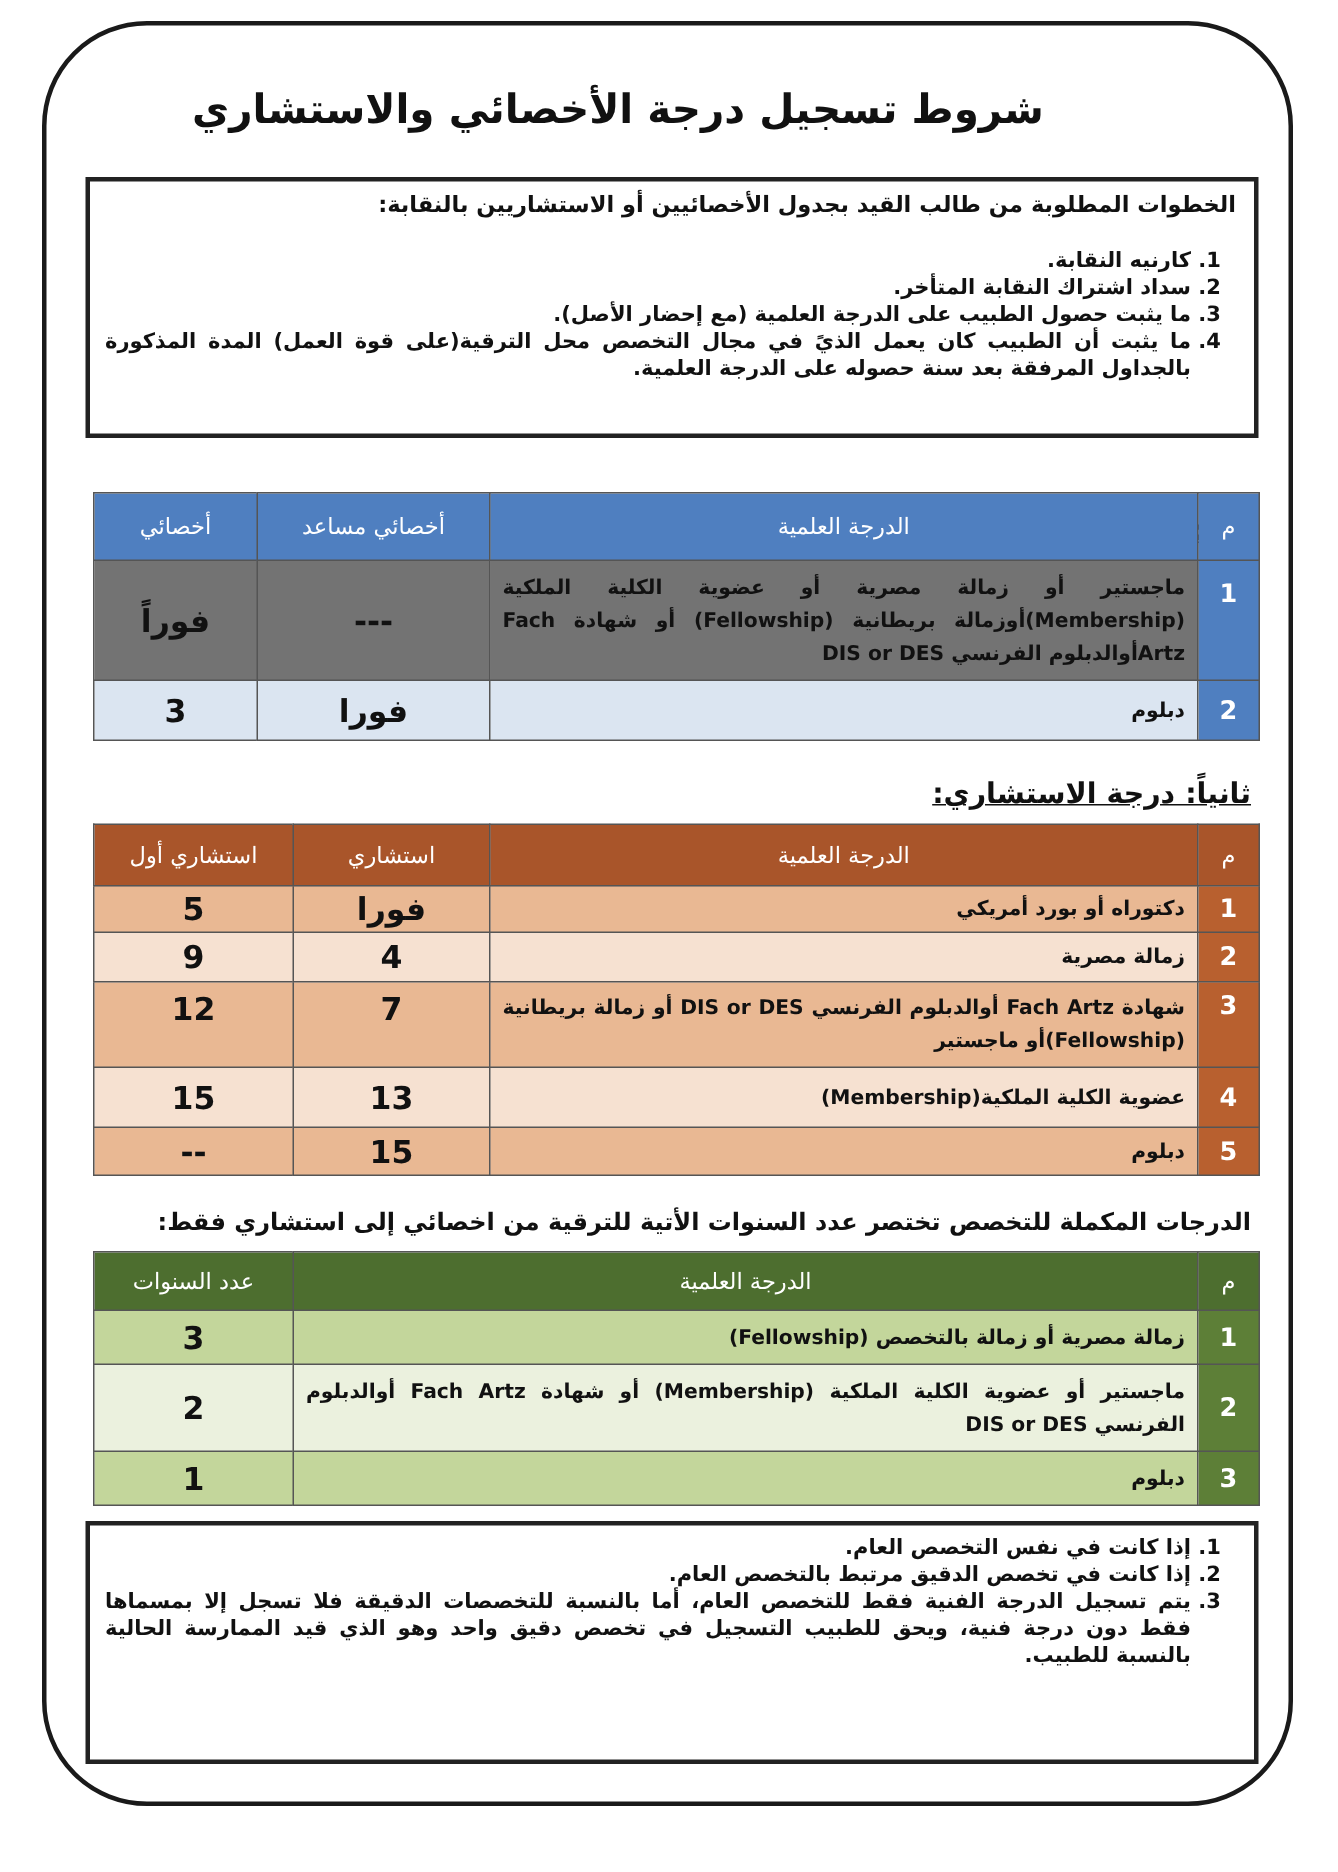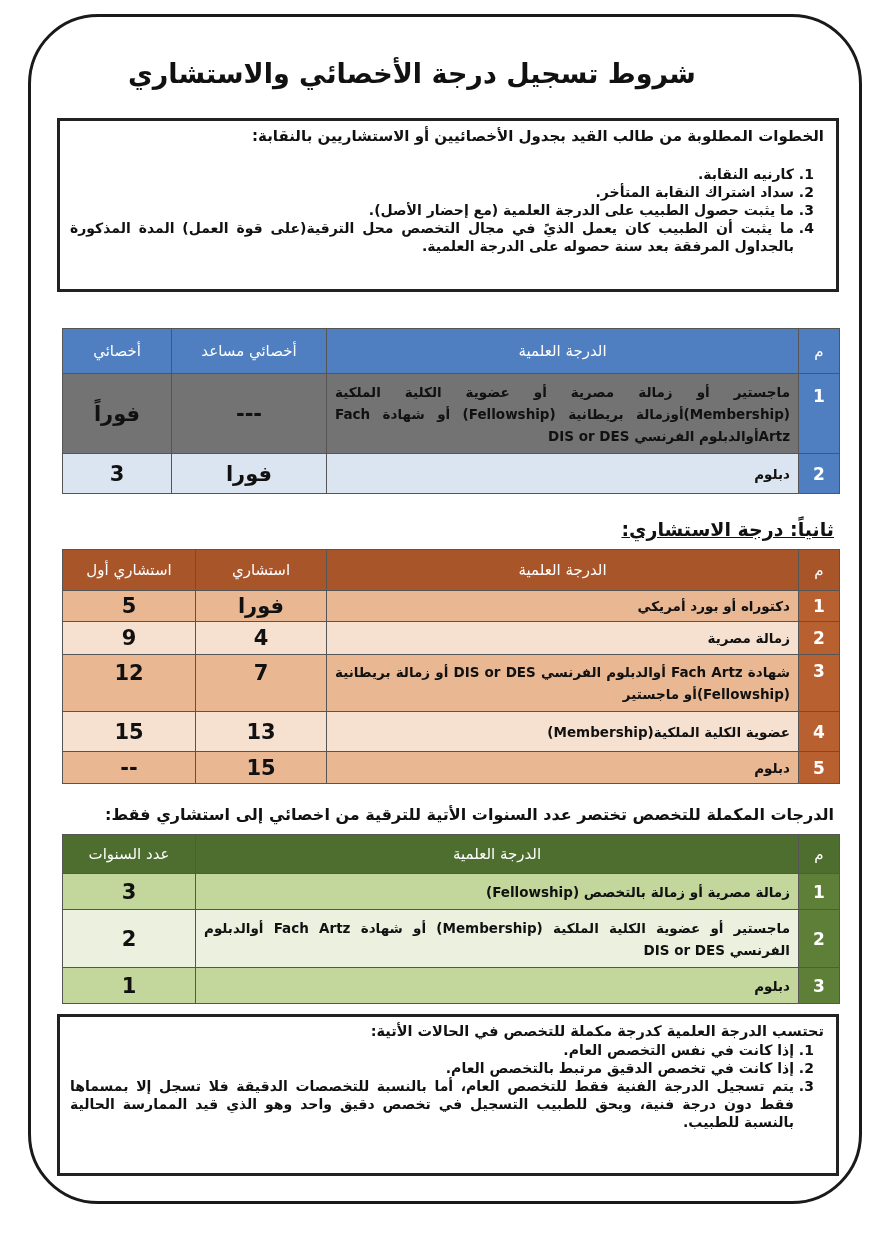--- a/index.html
+++ b/index.html
@@ -153,19 +153,18 @@
   </tr>
   <tr class="odd" style="height:36px;">
     <td class="idx">3</td>
     <td class="deg">دبلوم</td>
     <td class="num">1</td>
   </tr>
 </tbody>
   </table>
 
 <div class="box box4">
-  <div class="head">تحتسب الدرجة العلمية كدرجة مكملة للتخصص في الحالات الأتية:</div>
   <ol>
     <li>إذا كانت في نفس التخصص العام.</li>
     <li>إذا كانت في تخصص الدقيق مرتبط بالتخصص العام.</li>
     <li>يتم تسجيل الدرجة الفنية فقط للتخصص العام، أما بالنسبة للتخصصات الدقيقة فلا تسجل إلا بمسماها فقط دون درجة فنية، ويحق للطبيب التسجيل في تخصص دقيق واحد وهو الذي قيد الممارسة الحالية بالنسبة للطبيب.</li>
   </ol>
 </div>
 
 </body></html>

